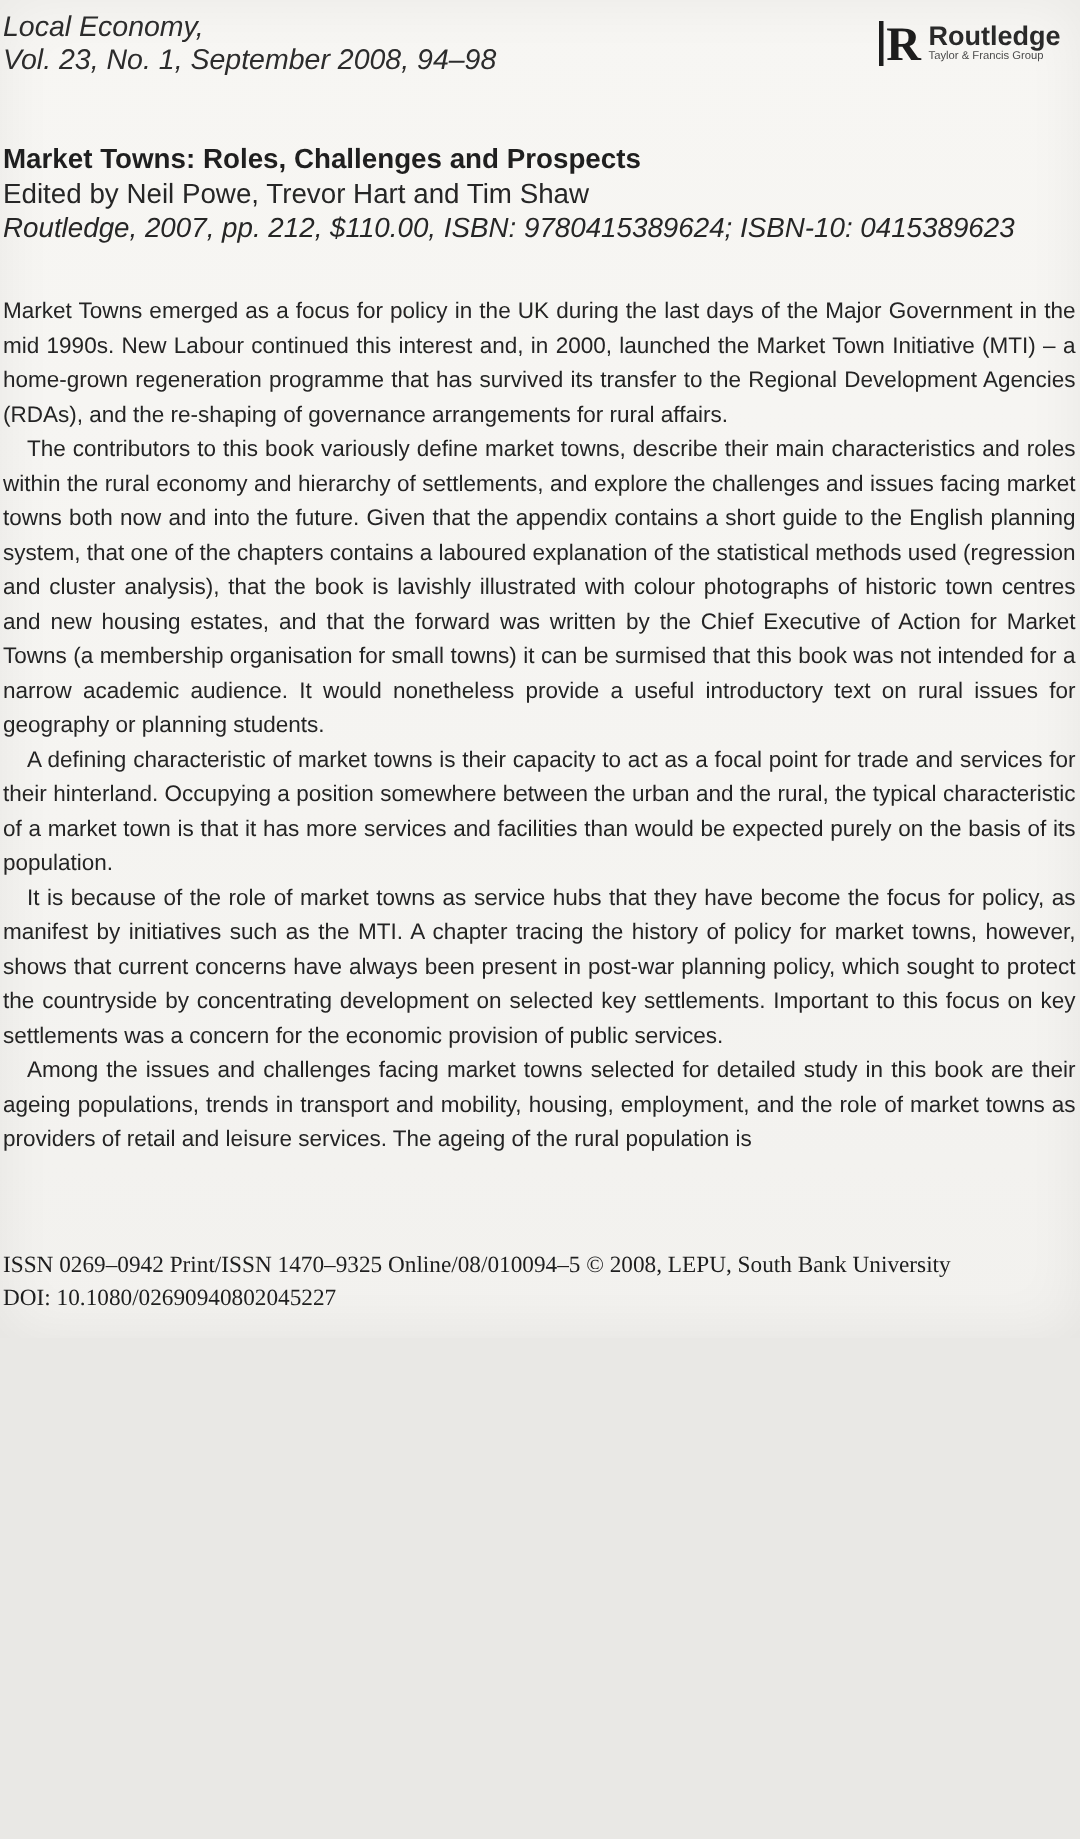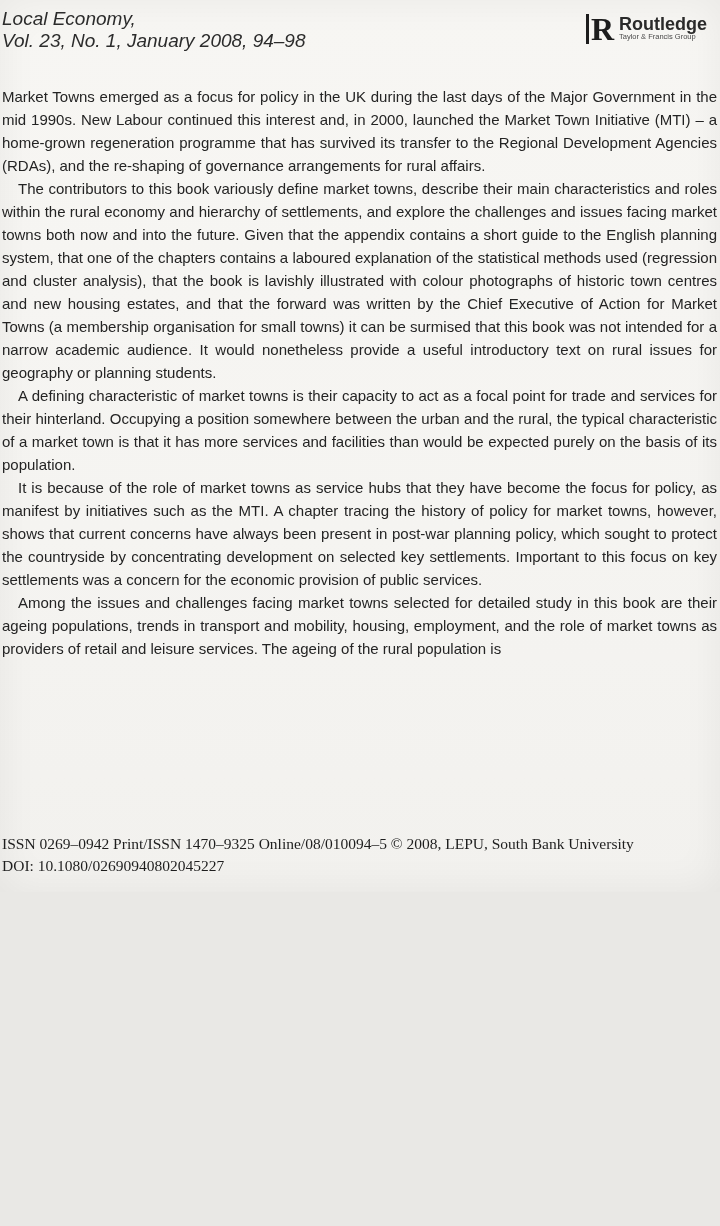--- a/index.html
+++ b/index.html
@@ -118,32 +118,37 @@
   }
 </style>
 </head>
 <body>
 
 <div class="page">
 
   <div class="header">
     <div class="journal-meta">
       <div>Local Economy,</div>
-      <div>Vol. 23, No. 1, January 2008, 94–98</div>
+      <div>Vol. 23, No. 1, September 2008, 94–98</div>
     </div>
     <div class="logo">
       <span class="logo-mark">R</span>
       <span class="logo-text">
         <div class="logo-name">Routledge</div>
         <div class="logo-tagline">Taylor &amp; Francis Group</div>
       </span>
     </div>
   </div>
 
 
+  <div class="title-block">
+    <div class="review-title">Market Towns: Roles, Challenges and Prospects</div>
+    <div class="review-editors">Edited by Neil Powe, Trevor Hart and Tim Shaw</div>
+    <div class="review-imprint">Routledge, 2007, pp. 212, $110.00, ISBN: 9780415389624; ISBN-10: 0415389623</div>
+  </div>
 
   <div class="review-body">
     <p>Market Towns emerged as a focus for policy in the UK during the last days of the Major Government in the mid 1990s. New Labour continued this interest and, in 2000, launched the Market Town Initiative (MTI) – a home-grown regeneration programme that has survived its transfer to the Regional Development Agencies (RDAs), and the re-shaping of governance arrangements for rural affairs.</p>
     <p class="indented">The contributors to this book variously define market towns, describe their main characteristics and roles within the rural economy and hierarchy of settlements, and explore the challenges and issues facing market towns both now and into the future. Given that the appendix contains a short guide to the English planning system, that one of the chapters contains a laboured explanation of the statistical methods used (regression and cluster analysis), that the book is lavishly illustrated with colour photographs of historic town centres and new housing estates, and that the forward was written by the Chief Executive of Action for Market Towns (a membership organisation for small towns) it can be surmised that this book was not intended for a narrow academic audience. It would nonetheless provide a useful introductory text on rural issues for geography or planning students.</p>
     <p class="indented">A defining characteristic of market towns is their capacity to act as a focal point for trade and services for their hinterland. Occupying a position somewhere between the urban and the rural, the typical characteristic of a market town is that it has more services and facilities than would be expected purely on the basis of its population.</p>
     <p class="indented">It is because of the role of market towns as service hubs that they have become the focus for policy, as manifest by initiatives such as the MTI. A chapter tracing the history of policy for market towns, however, shows that current concerns have always been present in post-war planning policy, which sought to protect the countryside by concentrating development on selected key settlements. Important to this focus on key settlements was a concern for the economic provision of public services.</p>
     <p class="indented">Among the issues and challenges facing market towns selected for detailed study in this book are their ageing populations, trends in transport and mobility, housing, employment, and the role of market towns as providers of retail and leisure services. The ageing of the rural population is</p>
   </div>
 
   <div class="footer">

